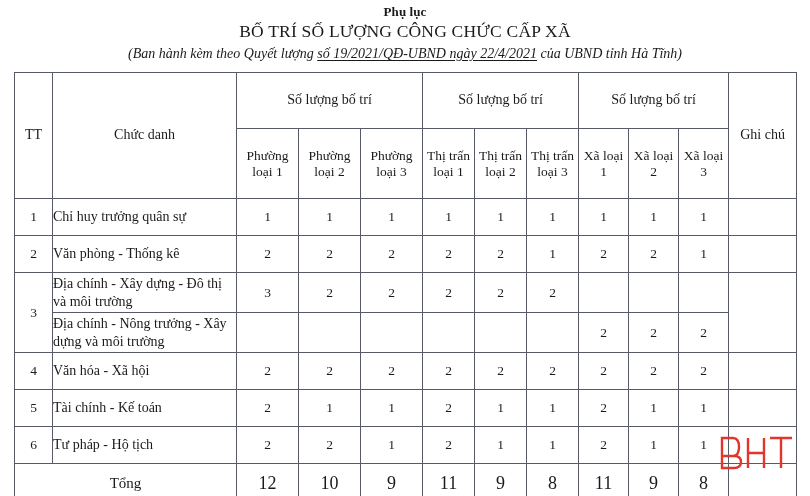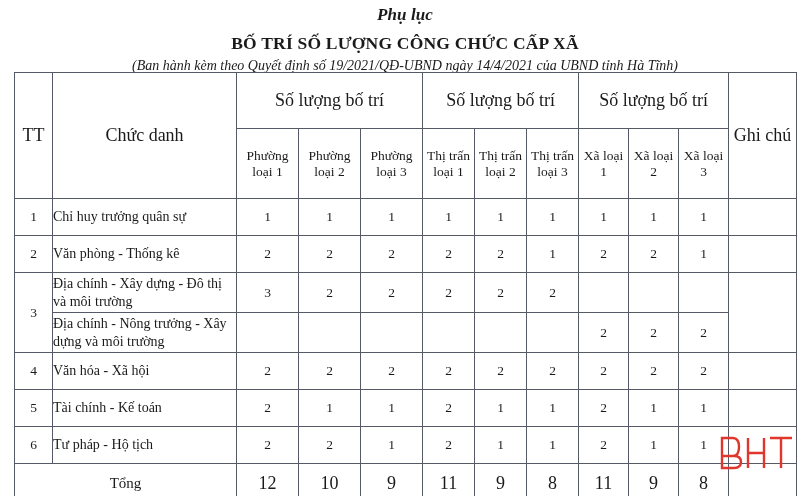--- a/index.html
+++ b/index.html
@@ -22,31 +22,30 @@
     position: relative;
     box-sizing: border-box;
   }
 
   
   .heading {
     text-align: center;
     padding-top: 5px;
   }
   .heading .annex {
-    font-size: 17px;
+    font-size: 13px;
     font-weight: bold;
     line-height: 1.15;
     letter-spacing: 0.1px;
-    font-style: italic;
   }
   .heading .doc-title {
     font-size: 17.5px;
-    font-weight: bold;
+    font-weight: normal;
     line-height: 1.2;
-    margin-top: 8px;
+    margin-top: 1px;
     letter-spacing: 0.2px;
   }
   .heading .subtitle {
     font-size: 14px;
     font-style: italic;
     line-height: 1.2;
     margin-top: 4px;
     white-space: nowrap;
   }
   .heading .subtitle .u {
@@ -68,21 +67,21 @@
     font-size: 13.5px;
   }
   table.grid td, table.grid th {
     border: 1px solid #555a66;
     padding: 0;
     vertical-align: middle;
     font-weight: normal;
   }
   .hdr {
     font-weight: bold;
-    font-size: 18px;
+    font-size: 14px;
     line-height: 1.15;
     padding: 3px 2px;
   }
   .hdr-sub {
     text-align: center;
     font-weight: normal;
     font-size: 13.5px;
     line-height: 1.12;
     padding: 3px 1px;
   }
@@ -128,21 +127,21 @@
   .watermark svg { display: block; }
 </style>
 </head>
 <body>
 
 <div class="page">
 
   <div class="heading">
     <div class="annex">Phụ lục</div>
     <div class="doc-title">BỐ TRÍ SỐ LƯỢNG CÔNG CHỨC CẤP XÃ</div>
-    <div class="subtitle"><span>(Ban hành kèm theo Quyết định </span><span class="u">số 19/2021/QĐ-UBND ngày 14/4/2021</span><span> của UBND tỉnh Hà Tĩnh)</span></div>
+    <div class="subtitle"><span>(Ban hành kèm theo Quyết lượng </span><span class="u">số 19/2021/QĐ-UBND ngày 22/4/2021</span><span> của UBND tỉnh Hà Tĩnh)</span></div>
   </div>
 
   <div class="table-wrap">
     <table class="grid">
       <colgroup>
         <col style="width:38px">
         <col style="width:184px">
         <col style="width:62px">
         <col style="width:62px">
         <col style="width:62px">

